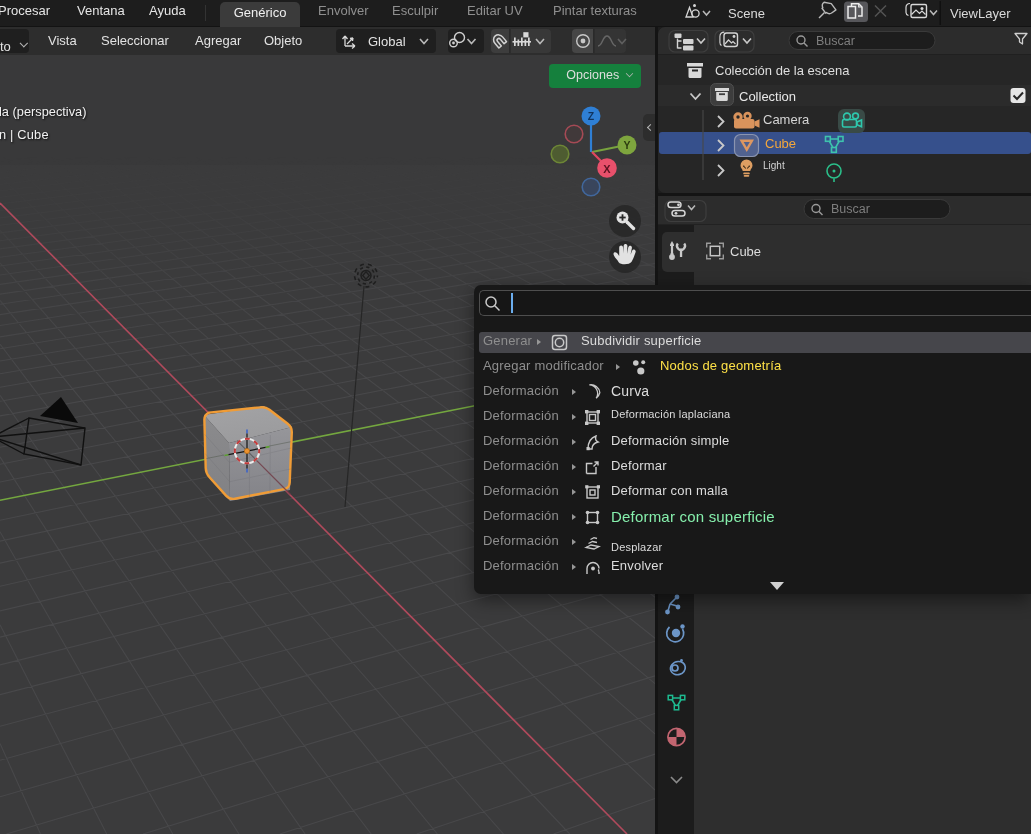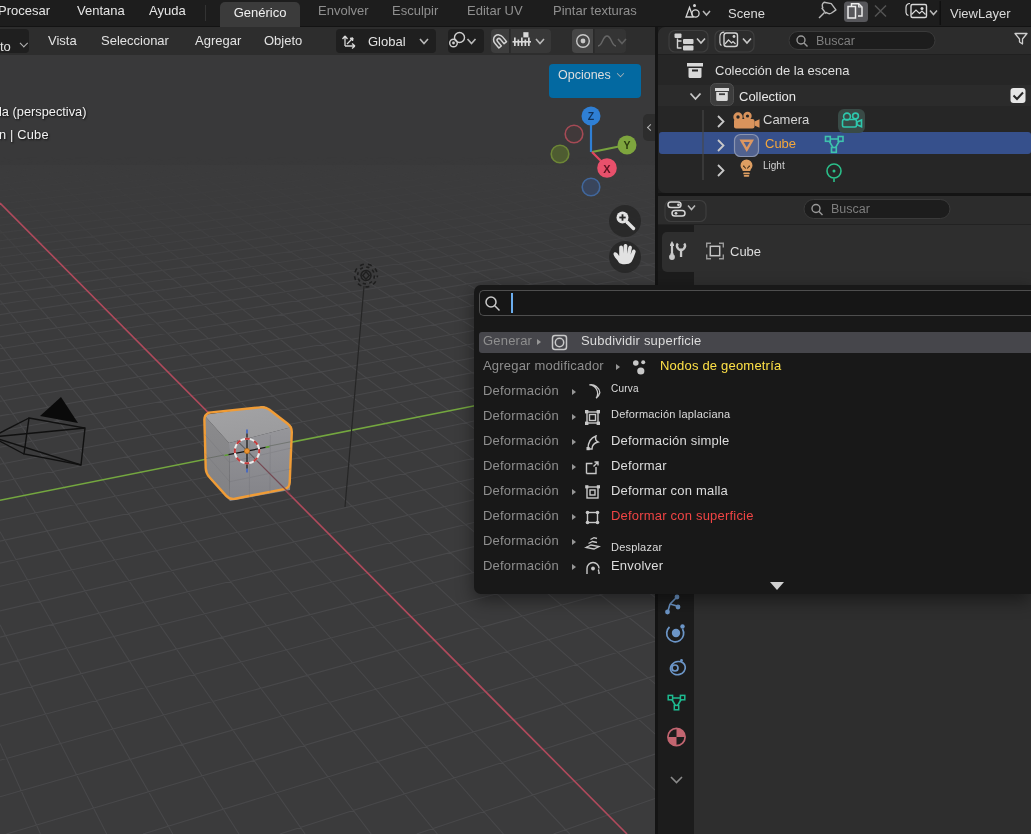--- a/index.html
+++ b/index.html
@@ -108,21 +108,21 @@
   <line x1="622.5" y1="159.3" x2="622.5" y2="165.7"></line>
  </g>
  <line x1="627" y1="167" x2="633.5" y2="173.5" stroke="#e2e2e2" stroke-width="3.4" stroke-linecap="round"></line>
  <circle cx="625" cy="202" r="16" fill="#282828" fill-opacity="0.92"></circle>
  <g fill="#e2e2e2" transform="translate(625,203) scale(1.32) translate(-625,-203)">
   <path d="M618.3 203.6 c-1.8 -2.2 -2.6 -3.8 -1.5 -4.7 .9 -.7 2 -.1 2.8 1.1 l1 1.5 v-6.3 c0 -1 .7 -1.6 1.5 -1.6 .8 0 1.4 .6 1.4 1.6 v4.4 l.5 -5.8 c.1 -1 .8 -1.5 1.6 -1.4 .8 .1 1.3 .8 1.2 1.7 l-.3 5.6 1 -4.8 c.2 -.9 1 -1.4 1.7 -1.2 .8 .2 1.2 1 1 1.9 l-1 5 1.2 -3 c.3 -.8 1.2 -1.2 1.9 -.9 .7 .3 1 1.1 .7 1.9 -1 2.8 -1.8 5.3 -3 7.3 -1.5 2.4 -8.3 2.6 -9.8 .3 -.6 -1 -1.2 -1.9 -1.9 -2.6z"></path>
  </g>
 </g>
 </svg>
 <div class="abs" style="left:-1px;top:101px;color:#f2f2f2;font-size:12.8px;line-height:22.5px;text-shadow:1px 1px 2px rgba(0,0,0,.8);font-family:'Liberation Sans'">la (perspectiva)<br><span style="letter-spacing:0.2px">n&nbsp;|&nbsp;Cube</span></div>
-<div class="abs" style="left:549px;top:64px;width:92px;height:34px;background:#0369a1;border-radius:4px;color:#dedede;font-size:12.5px;line-height:22px;text-align:left;padding-left:9px">Opciones <span style="display:inline-block;width:7px;height:7px;border-right:1.6px solid #b9b9b9;border-bottom:1.6px solid #b9b9b9;transform:rotate(45deg) scale(.75);margin-left:3px;margin-bottom:2px"></span></div>
+<div class="abs" style="left:549px;top:64px;width:92px;height:24px;background:#15803d;border-radius:4px;color:#dedede;font-size:12.5px;line-height:22px;text-align:center;padding-left:9px">Opciones <span style="display:inline-block;width:7px;height:7px;border-right:1.6px solid #b9b9b9;border-bottom:1.6px solid #b9b9b9;transform:rotate(45deg) scale(.75);margin-left:3px;margin-bottom:2px"></span></div>
 <div class="abs" style="left:643px;top:114px;width:13px;height:27px;background:#2d2d2d;border-radius:5px 0 0 5px"></div>
 <div class="abs" style="left:647.5px;top:124.5px;width:5px;height:5px;border-left:1.6px solid #b8b8b8;border-bottom:1.6px solid #b8b8b8;transform:rotate(45deg)"></div>
 <div class="abs" style="left:0;top:0;width:1031px;height:27px;background:#1d1d1d;border-bottom:1px solid #131313">
  <div class="abs mtxt" style="left:-2px;top:3px">Procesar</div>
  <div class="abs mtxt" style="left:77px;top:3px">Ventana</div>
  <div class="abs mtxt" style="left:149px;top:3px">Ayuda</div>
  <div class="abs" style="left:205px;top:5px;width:1px;height:16px;background:#333"></div>
  <div class="abs" style="left:220px;top:2px;width:80px;height:25px;background:#3b3b3b;border-radius:5px 5px 0 0;color:#f0f0f0;font-size:13px;text-align:center;line-height:21px">Genérico</div>
  <div class="abs dim mtxt" style="left:318px;top:3px">Envolver</div>
  <div class="abs dim mtxt" style="left:392px;top:3px">Esculpir</div>
@@ -385,21 +385,21 @@
       <circle cx="4.8" cy="4" r="2.8" fill="#c8c8c8"></circle>
       <circle cx="12.2" cy="3.2" r="2" fill="#c8c8c8"></circle>
       <circle cx="9.8" cy="12" r="3.6" fill="#c8c8c8"></circle>
     </svg>
 <div class="abs" style="left:660px;top:358px;color:#fde047;font-size:13px;letter-spacing:0.2px;white-space:nowrap">Nodos de geometría</div>
 <div class="abs" style="left:483px;top:383px;color:#8e8e8e;font-size:13px;letter-spacing:0.2px;white-space:nowrap">Deformación</div>
 <div class="abs" style="left:572px;top:388.5px;width:0;height:0;border-top:3.5px solid transparent;border-bottom:3.5px solid transparent;border-left:4.5px solid #979797"></div>
 <svg class="abs" style="left:584px;top:383.5px" width="17" height="17" viewBox="0 0 17 17">
       <path d="M5.5 14.5 a 8.5 8.5 0 0 0 8 -12.5 c 3.5 4 2.5 10 -1.5 13 a 9 9 0 0 1 -6.5 -0.5z" fill="none" stroke="#c8c8c8" stroke-width="1.3" transform="rotate(-60 8.5 8.5)"></path>
     </svg>
-<div class="abs" style="left:611px;top:383px;color:#dcdcdc;font-size:10px;letter-spacing:0.2px;white-space:nowrap">Curva</div>
+<div class="abs" style="left:611px;top:383px;color:#dcdcdc;font-size:14px;letter-spacing:0.2px;white-space:nowrap">Curva</div>
 <div class="abs" style="left:483px;top:408px;color:#8e8e8e;font-size:13px;letter-spacing:0.2px;white-space:nowrap">Deformación</div>
 <div class="abs" style="left:572px;top:413.5px;width:0;height:0;border-top:3.5px solid transparent;border-bottom:3.5px solid transparent;border-left:4.5px solid #979797"></div>
 <svg class="abs" style="left:584px;top:408.5px" width="17" height="17" viewBox="0 0 17 17">
       <rect x="3" y="3" width="11" height="11" fill="none" stroke="#c8c8c8" stroke-width="1.4"></rect>
       <rect x="5.5" y="5.5" width="6" height="6" fill="none" stroke="#c8c8c8" stroke-width="1.4"></rect>
       <rect x="1" y="1" width="3.4" height="3.4" fill="#c8c8c8"></rect>
       <rect x="12.6" y="1" width="3.4" height="3.4" fill="#c8c8c8"></rect>
       <rect x="1" y="12.6" width="3.4" height="3.4" fill="#c8c8c8"></rect>
       <rect x="12.6" y="12.6" width="3.4" height="3.4" fill="#c8c8c8"></rect>
     </svg>
@@ -429,21 +429,21 @@
 <div class="abs" style="left:611px;top:483px;color:#dcdcdc;font-size:13px;letter-spacing:0.2px;white-space:nowrap">Deformar con malla</div>
 <div class="abs" style="left:483px;top:508px;color:#8e8e8e;font-size:13px;letter-spacing:0.2px;white-space:nowrap">Deformación</div>
 <div class="abs" style="left:572px;top:513.5px;width:0;height:0;border-top:3.5px solid transparent;border-bottom:3.5px solid transparent;border-left:4.5px solid #979797"></div>
 <svg class="abs" style="left:584px;top:508.5px" width="17" height="17" viewBox="0 0 17 17">
       <rect x="3.5" y="3.5" width="10" height="10" fill="none" stroke="#c8c8c8" stroke-width="1.4"></rect>
       <circle cx="3.5" cy="3.5" r="1.8" fill="#c8c8c8"></circle>
       <circle cx="13.5" cy="3.5" r="1.8" fill="#c8c8c8"></circle>
       <circle cx="3.5" cy="13.5" r="1.8" fill="#c8c8c8"></circle>
       <circle cx="13.5" cy="13.5" r="1.8" fill="#c8c8c8"></circle>
     </svg>
-<div class="abs" style="left:611px;top:508px;color:#ef4444;font-size:13px;letter-spacing:0.2px;white-space:nowrap">Deformar con superficie</div>
+<div class="abs" style="left:611px;top:508px;color:#86efac;font-size:15px;letter-spacing:0.2px;white-space:nowrap">Deformar con superficie</div>
 <div class="abs" style="left:483px;top:533px;color:#8e8e8e;font-size:13px;letter-spacing:0.2px;white-space:nowrap">Deformación</div>
 <div class="abs" style="left:572px;top:538.5px;width:0;height:0;border-top:3.5px solid transparent;border-bottom:3.5px solid transparent;border-left:4.5px solid #979797"></div>
 <svg class="abs" style="left:584px;top:533.5px" width="17" height="17" viewBox="0 0 17 17">
       <path d="M2 13.5 l5 -2.5 8 1.5 -5 2.5z" fill="none" stroke="#c8c8c8" stroke-width="1.3"></path>
       <path d="M4.5 9.5 l4 -2 4.5 1 M6.5 5.5 l3.5 -1.8 3 0.8" fill="none" stroke="#c8c8c8" stroke-width="1.3"></path>
     </svg>
 <div class="abs" style="left:611px;top:541px;color:#dcdcdc;font-size:11px;letter-spacing:0.2px;white-space:nowrap">Desplazar</div>
 <div class="abs" style="left:483px;top:558px;color:#8e8e8e;font-size:13px;letter-spacing:0.2px;white-space:nowrap">Deformación</div>
 <div class="abs" style="left:572px;top:563.5px;width:0;height:0;border-top:3.5px solid transparent;border-bottom:3.5px solid transparent;border-left:4.5px solid #979797"></div>
 <svg class="abs" style="left:584px;top:558.5px" width="17" height="17" viewBox="0 0 17 17">

